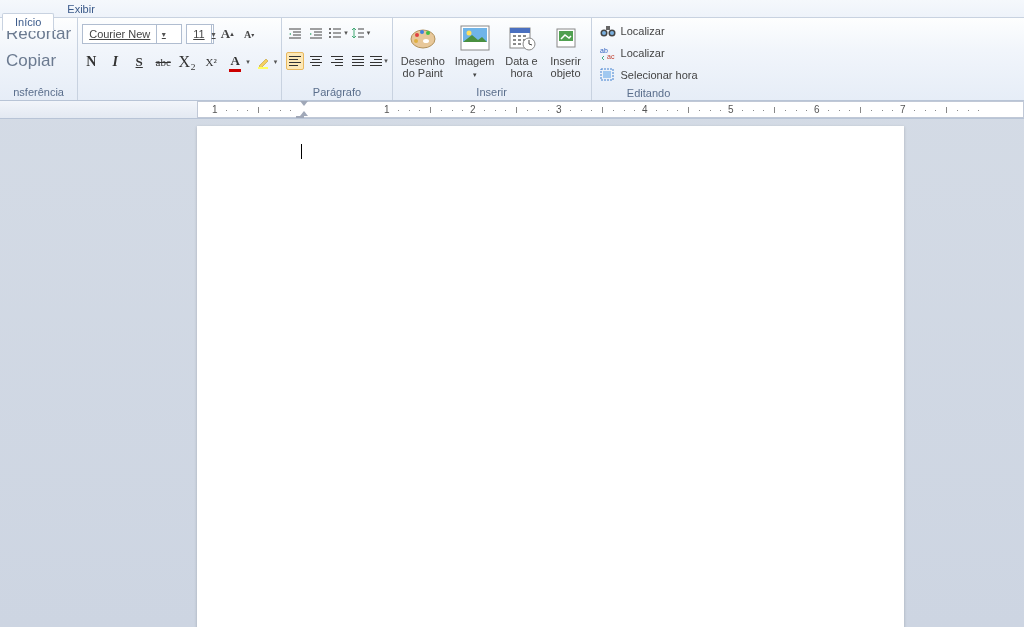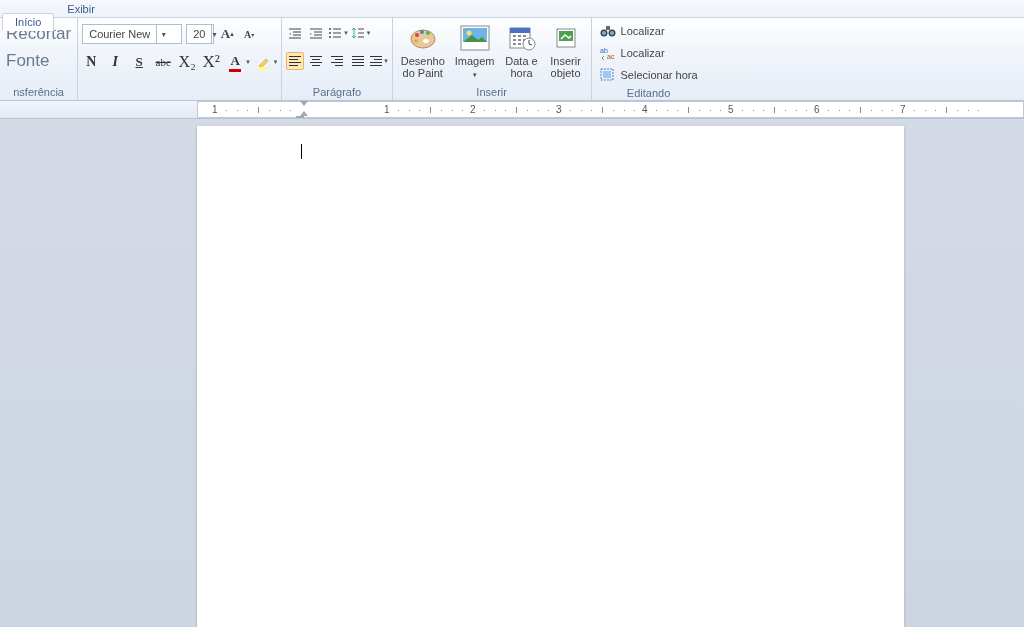--- a/index.html
+++ b/index.html
@@ -83,20 +83,21 @@
   display: flex;
   align-items: center;
   gap: 6px;
 }
 .font-select {
   display: flex;
   align-items: center;
   background: #fff;
   border: 1px solid #b0bdd0;
   height: 20px;
+  text-decoration: underline;
 }
 .font-select span { padding: 0 6px; font-size: 11px; }
 .font-select .caret {
   border-left: 1px solid #b0bdd0;
   width: 14px;
   height: 100%;
   display: flex;
   align-items: center;
   justify-content: center;
   font-size: 8px;
@@ -111,21 +112,21 @@
   align-items: center;
   justify-content: center;
   cursor: pointer;
   font-family: "Times New Roman", serif;
 }
 .btn-icon.bold { font-weight: bold; font-size: 14px; color: #333; }
 .btn-icon.italic { font-style: italic; font-weight: bold; font-size: 14px; color: #333; font-family: serif; }
 .btn-icon.underline { text-decoration: underline; font-size: 13px; color: #333; font-weight: 600; }
 .btn-icon.strike { text-decoration: line-through; font-size: 11px; color: #333; }
 .btn-icon.sub { font-size: 16px; color: #333; }
-.btn-icon.sup { font-size: 17px; color: #333; }
+.btn-icon.sup { font-size: 11px; color: #333; }
 .btn-icon.grow { font-size: 13px; }
 .btn-icon.shrink { font-size: 10px; }
 .split-btn {
   display: flex;
   align-items: center;
   cursor: pointer;
 }
 .split-btn .caret { font-size: 7px; color: #555; padding-left: 2px; }
 .color-underline {
   display: flex;
@@ -302,35 +303,35 @@
   <div class="tab active">Início</div>
   <div class="tab">Exibir</div>
 </div>
 
 <div class="ribbon">
 
   <div class="group" style="min-width:48px">
     <div class="group-content">
       <div class="clipboard-col">
         <span>Recortar</span>
-        <span>Fonte</span>
+        <span>Copiar</span>
       </div>
     </div>
     <div class="group-label">nsferência</div>
   </div>
 
   <div class="group">
     <div class="group-content" style="flex-direction:column">
       <div class="font-row1">
         <div class="font-select font-name-box">
           <span>Courier New</span>
           <div class="caret">▾</div>
         </div>
         <div class="font-select font-size-box">
-          <span>20</span>
+          <span>11</span>
           <div class="caret">▾</div>
         </div>
         <div class="btn-icon grow">
           <span style="font-weight:600">A</span>
             <sup style="font-size:7px">▴</sup>
         </div>
         <div class="btn-icon shrink">
           <span style="font-weight:600">A</span>
             <sup style="font-size:6px">▾</sup>
         </div>

